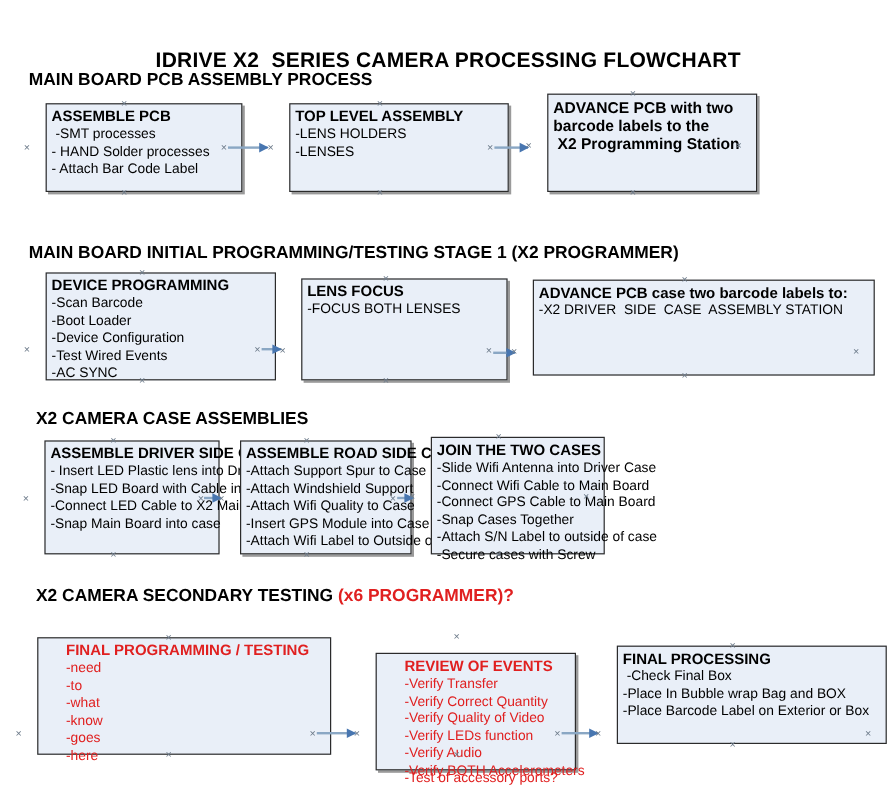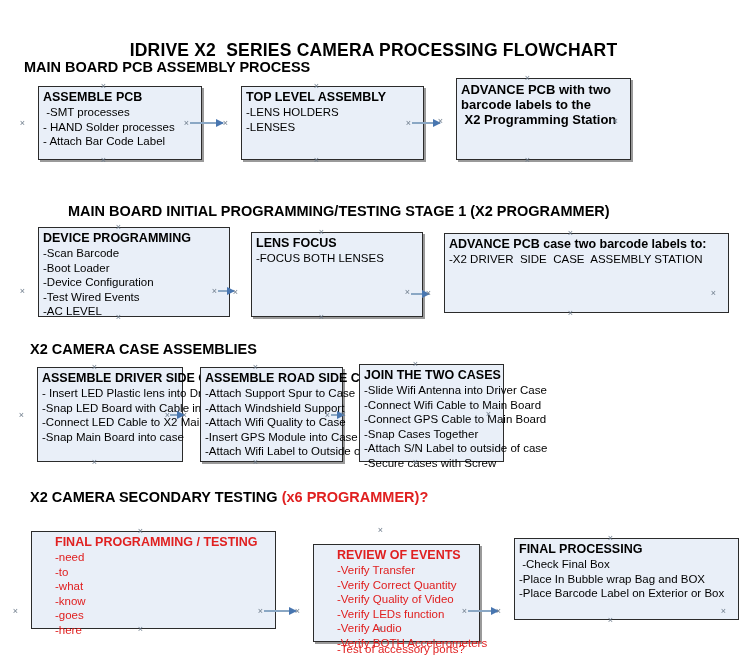--- a/index.html
+++ b/index.html
@@ -147,29 +147,29 @@
   <div class="node" style="left:440px; top:78px; width:175px; height:82px;">
     <div class="node-title big">ADVANCE PCB with two</div>
     <div class="node-title big">barcode labels to the</div>
     <div class="node-title big"> X2 Programming Station</div>
   </div>
   <div class="hx" style="left:524px; top:75px;"></div>
   <div class="hx" style="left:524px; top:157px;"></div>
   <div class="hx" style="left:437px; top:118px;"></div>
   <div class="hx" style="left:612px; top:118px;"></div>
 
-  <div class="section-title" style="left:24px; top:203px;margin-left:44px;">MAIN BOARD INITIAL PROGRAMMING/TESTING STAGE 1 (X2 PROGRAMMER)</div>
+  <div class="section-title" style="left:24px; top:203px;">MAIN BOARD INITIAL PROGRAMMING/TESTING STAGE 1 (X2 PROGRAMMER)</div>
 
   <div class="node plain" style="left:22px; top:227px; width:192px; height:90px;">
     <div class="node-title">DEVICE PROGRAMMING</div>
     <div class="node-line">-Scan Barcode</div>
     <div class="node-line">-Boot Loader</div>
     <div class="node-line">-Device Configuration</div>
     <div class="node-line">-Test Wired Events</div>
-    <div class="node-line">-AC LEVEL</div>
+    <div class="node-line">-AC SYNC</div>
   </div>
   <div class="hx" style="left:115px; top:224px;"></div>
   <div class="hx" style="left:115px; top:314px;"></div>
   <div class="hx" style="left:19px; top:288px;"></div>
   <div class="hx" style="left:211px; top:288px;"></div>
 
   <div class="conn" style="left:218px; top:290px; width:16px;">
     <span class="arrow"></span>
   </div>
 

